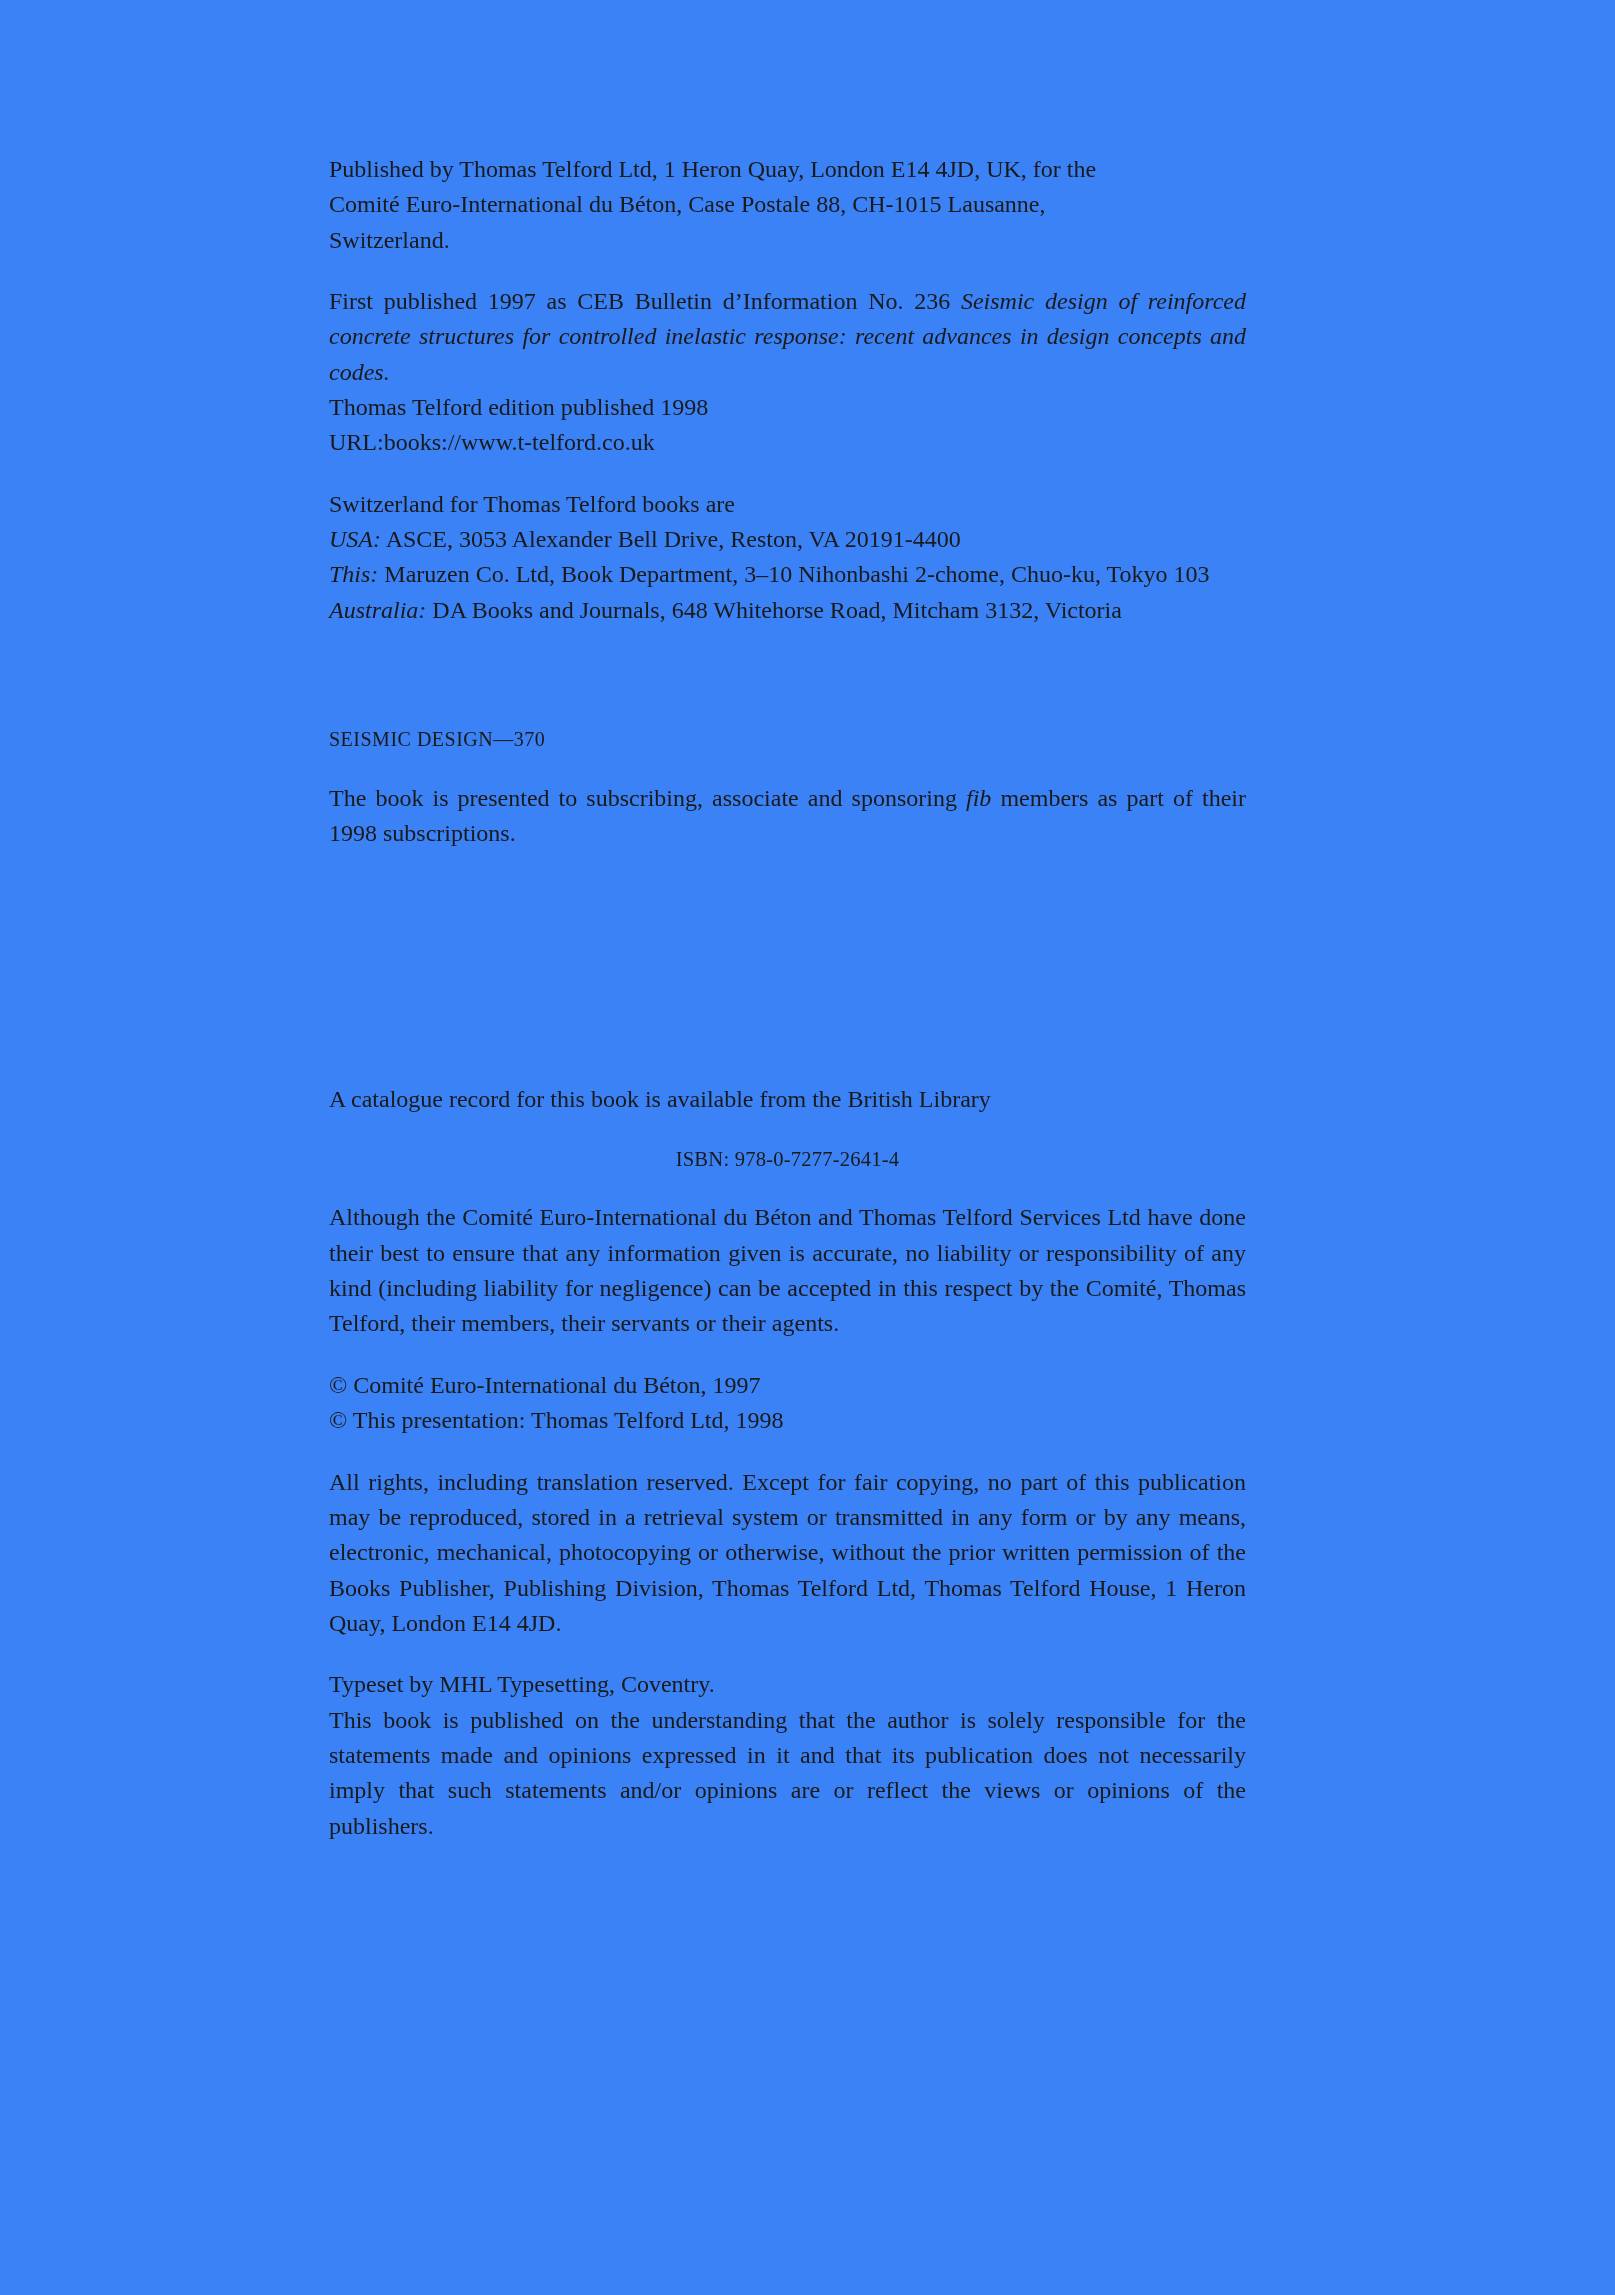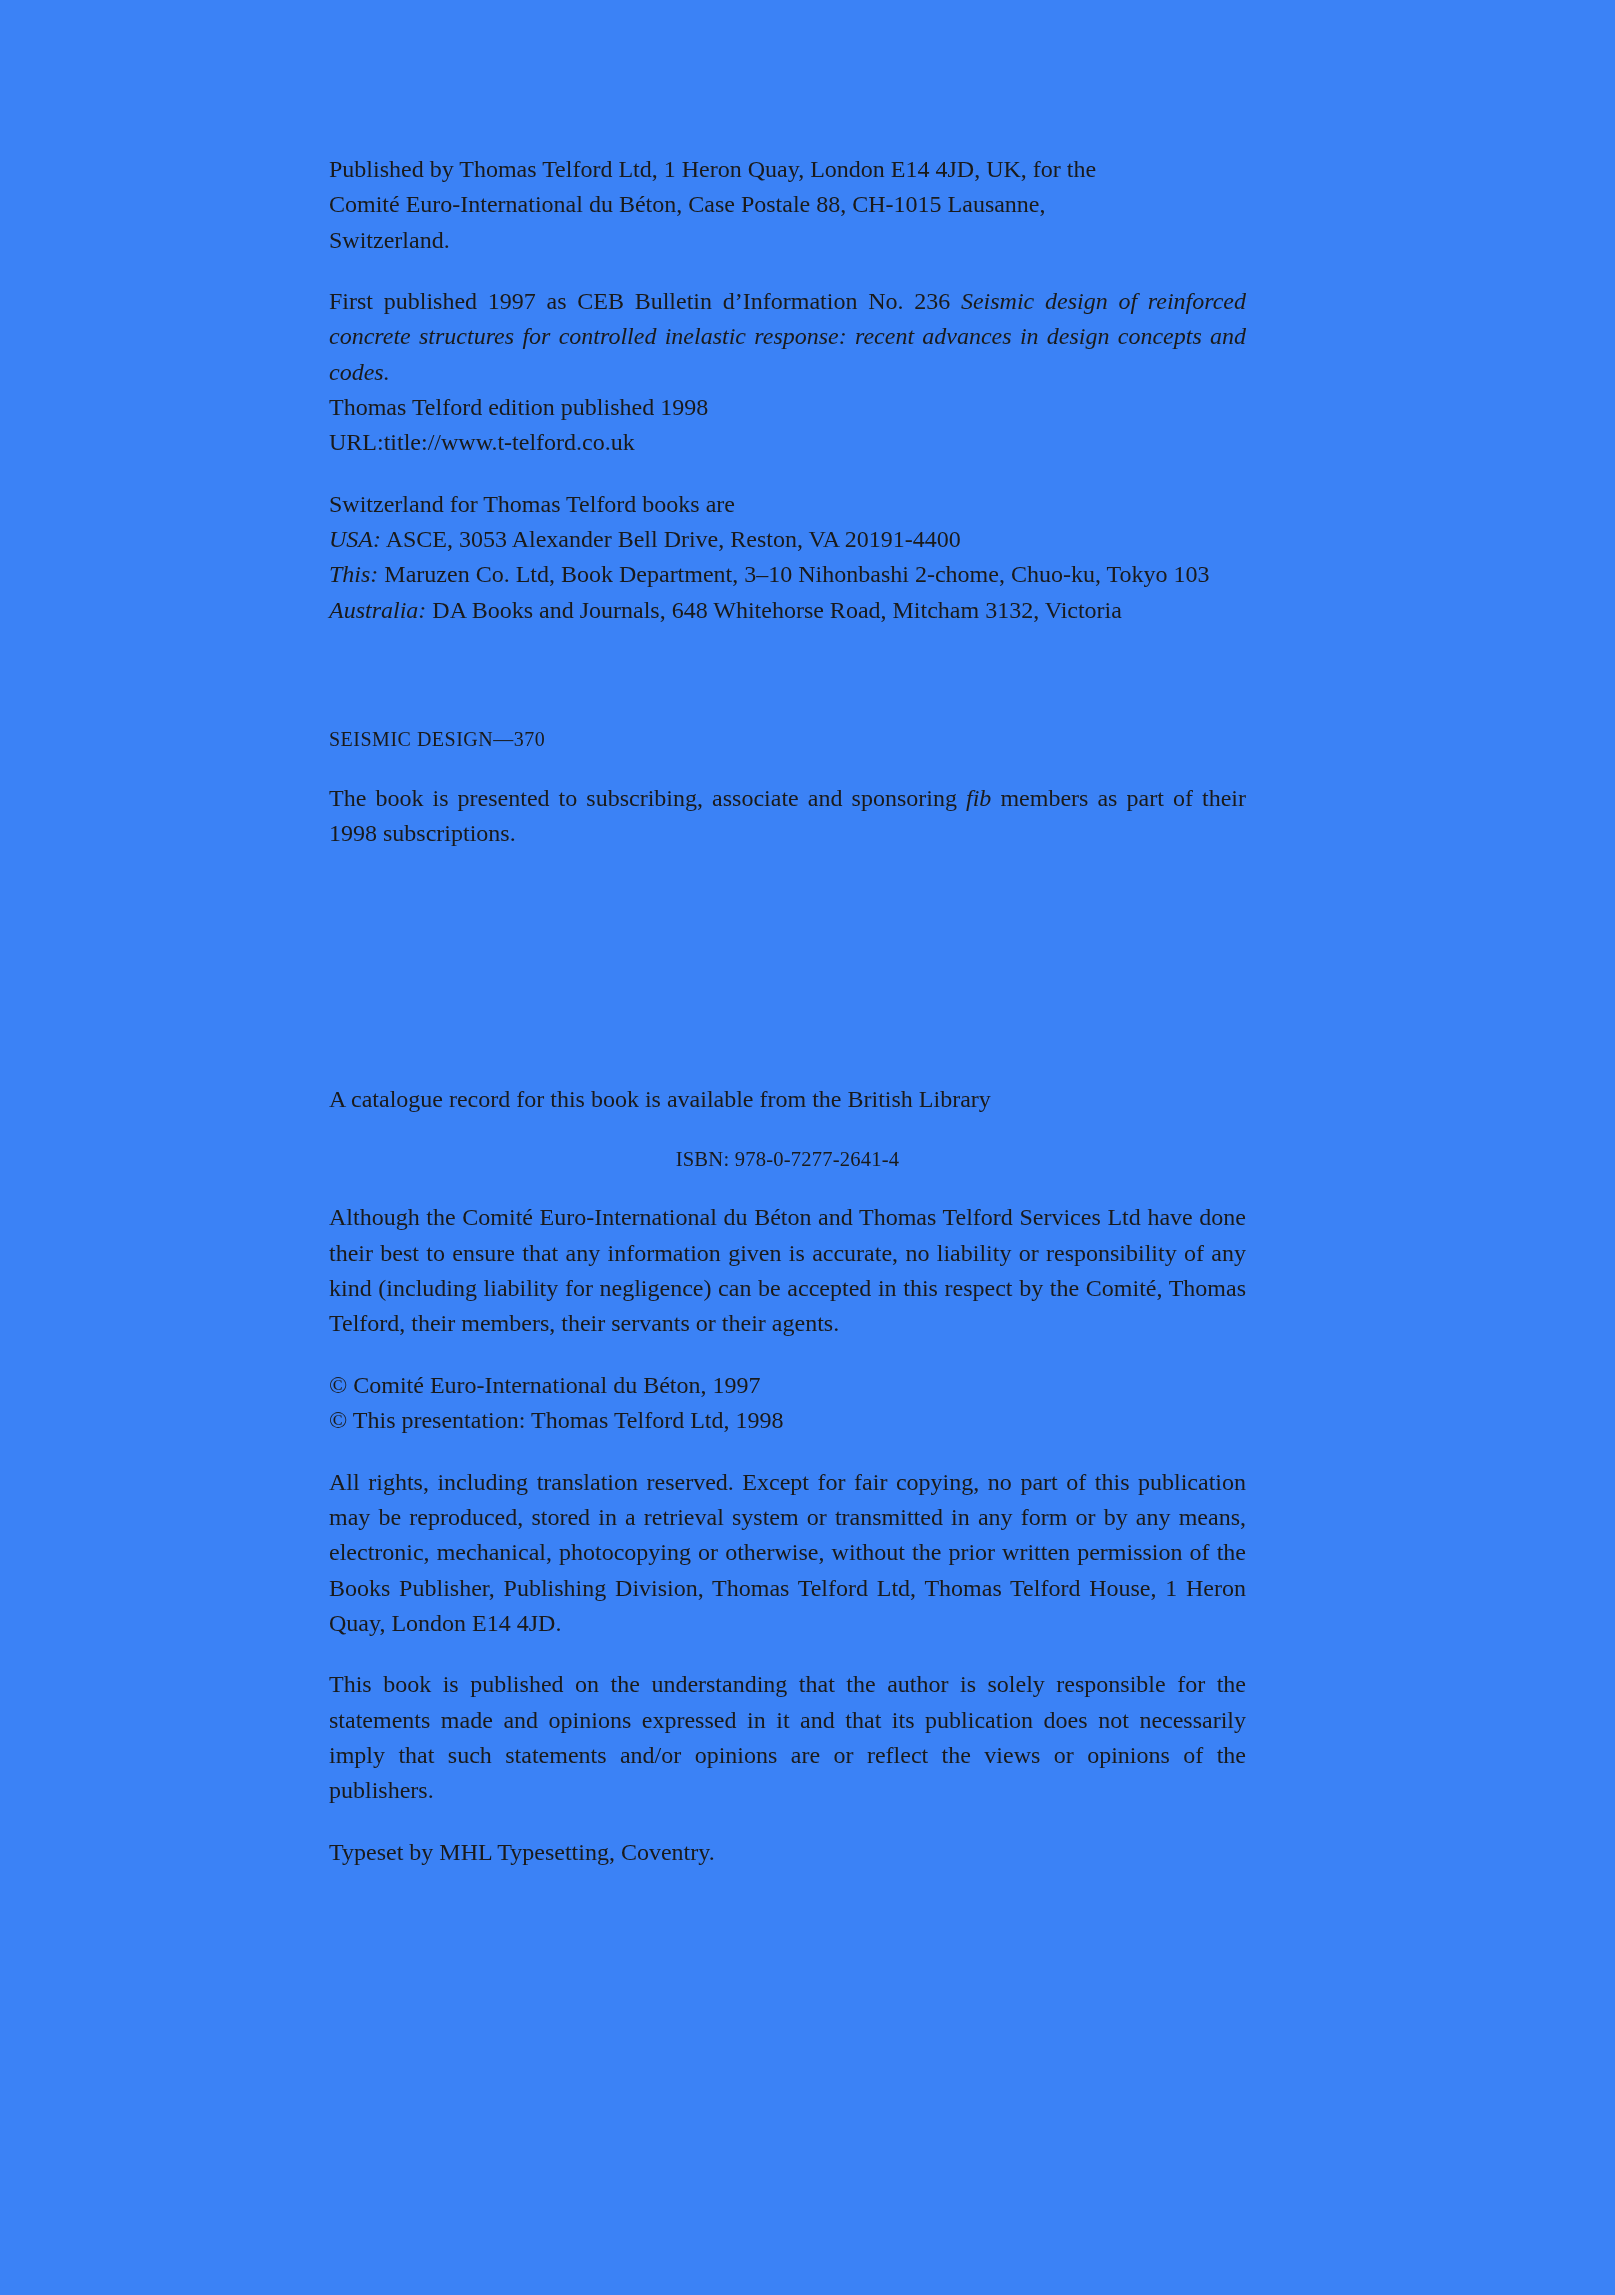--- a/index.html
+++ b/index.html
@@ -63,21 +63,21 @@
 
     <div class="block">
       <p>Published by Thomas Telford Ltd, 1 Heron Quay, London E14 4JD, UK, for the</p>
       <p>Comité Euro-International du Béton, Case Postale 88, CH-1015 Lausanne,</p>
       <p class="nojust">Switzerland.</p>
     </div>
 
     <div class="block">
       <p><span>First published 1997 as CEB Bulletin d’Information No. 236 </span><span class="it">Seismic design of reinforced concrete structures for controlled inelastic response: recent advances in design concepts and codes.</span></p>
       <p class="nojust">Thomas Telford edition published 1998</p>
-      <p class="nojust">URL:title://www.t-telford.co.uk</p>
+      <p class="nojust">URL:books://www.t-telford.co.uk</p>
     </div>
 
     <div class="block">
       <p class="nojust">Switzerland for Thomas Telford books are</p>
       <p class="nojust"><span class="it">USA:</span><span> ASCE, 3053 Alexander Bell Drive, Reston, VA 20191-4400</span></p>
       <p><span class="it">This:</span><span> Maruzen Co. Ltd, Book Department, 3–10 Nihonbashi 2-chome, Chuo-ku, Tokyo 103</span></p>
       <p><span class="it">Australia:</span><span> DA Books and Journals, 648 Whitehorse Road, Mitcham 3132, Victoria</span></p>
     </div>
 
     <div class="gap-lg"></div>
@@ -106,23 +106,23 @@
 
     <div class="block">
       <p class="nojust">© Comité Euro-International du Béton, 1997</p>
       <p class="nojust">© This presentation: Thomas Telford Ltd, 1998</p>
     </div>
 
     <div class="block">
       <p>All rights, including translation reserved. Except for fair copying, no part of this publication may be reproduced, stored in a retrieval system or transmitted in any form or by any means, electronic, mechanical, photocopying or otherwise, without the prior written permission of the Books Publisher, Publishing Division, Thomas Telford Ltd, Thomas Telford House, 1 Heron Quay, London E14 4JD.</p>
     </div>
 
+    <div class="block tight">
+      <p class="nojust">Typeset by MHL Typesetting, Coventry.</p>
+    </div>
+
     <div class="block">
       <p>This book is published on the understanding that the author is solely responsible for the statements made and opinions expressed in it and that its publication does not necessarily imply that such statements and/or opinions are or reflect the views or opinions of the publishers.</p>
-    </div>
-
-    <div class="block tight">
-      <p class="nojust">Typeset by MHL Typesetting, Coventry.</p>
     </div>
 
   </div>
 </div>
 
 
 </body></html>

